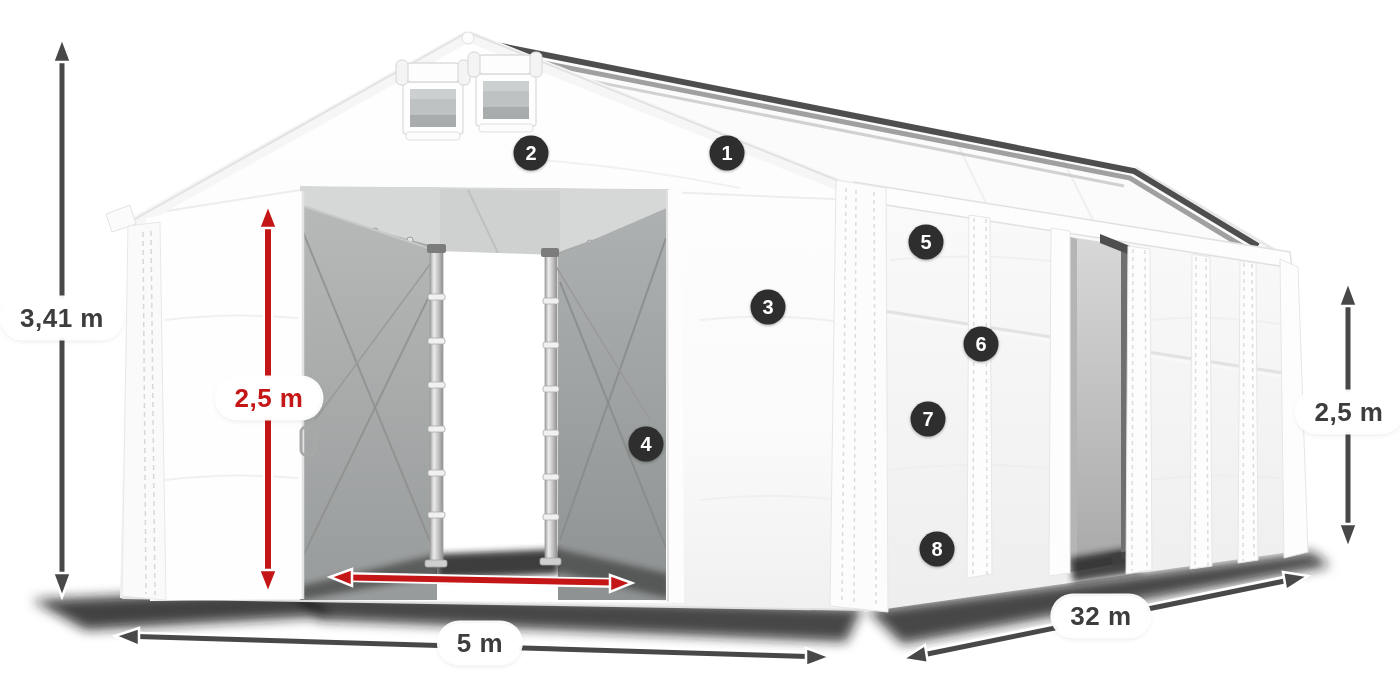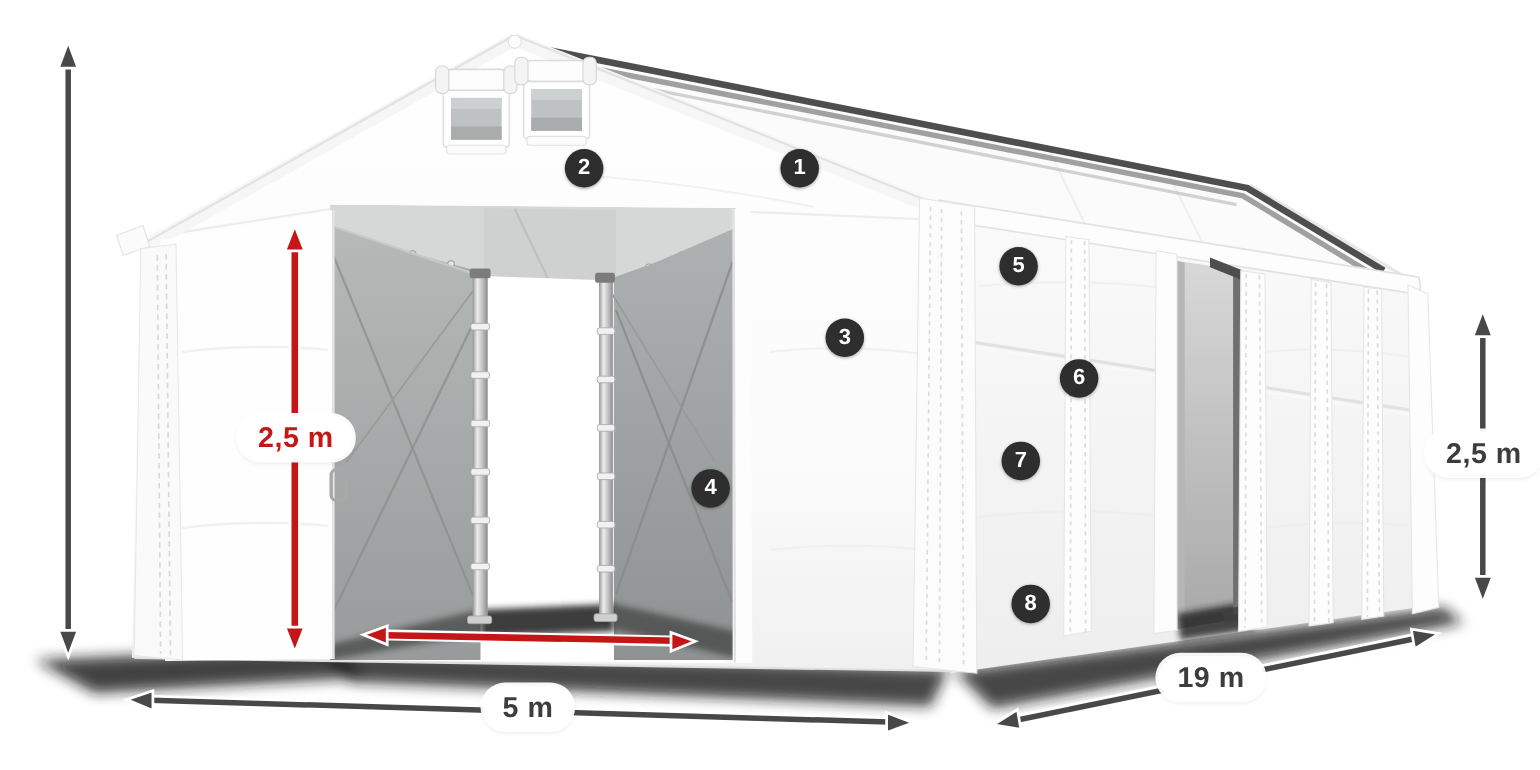--- a/index.html
+++ b/index.html
@@ -307,18 +307,19 @@
 <div class="badge" style="left:981px;top:344px">
       <span>6</span>
     </div>
 <div class="badge" style="left:928px;top:419px">
       <span>7</span>
     </div>
 <div class="badge" style="left:937px;top:549px">
       <span>8</span>
     </div>
 
+<div class="pill" style="left:62px;top:318px">3,41 m</div>
 <div class="pill red" style="left:269px;top:398px">2,5 m</div>
 <div class="pill" style="left:480px;top:643px">5 m</div>
-<div class="pill" style="left:1101px;top:616px">19 m</div>
+<div class="pill" style="left:1101px;top:616px">32 m</div>
 <div class="pill" style="left:1349px;top:412px">2,5 m</div>
 
 </div>
 
 </body></html>

